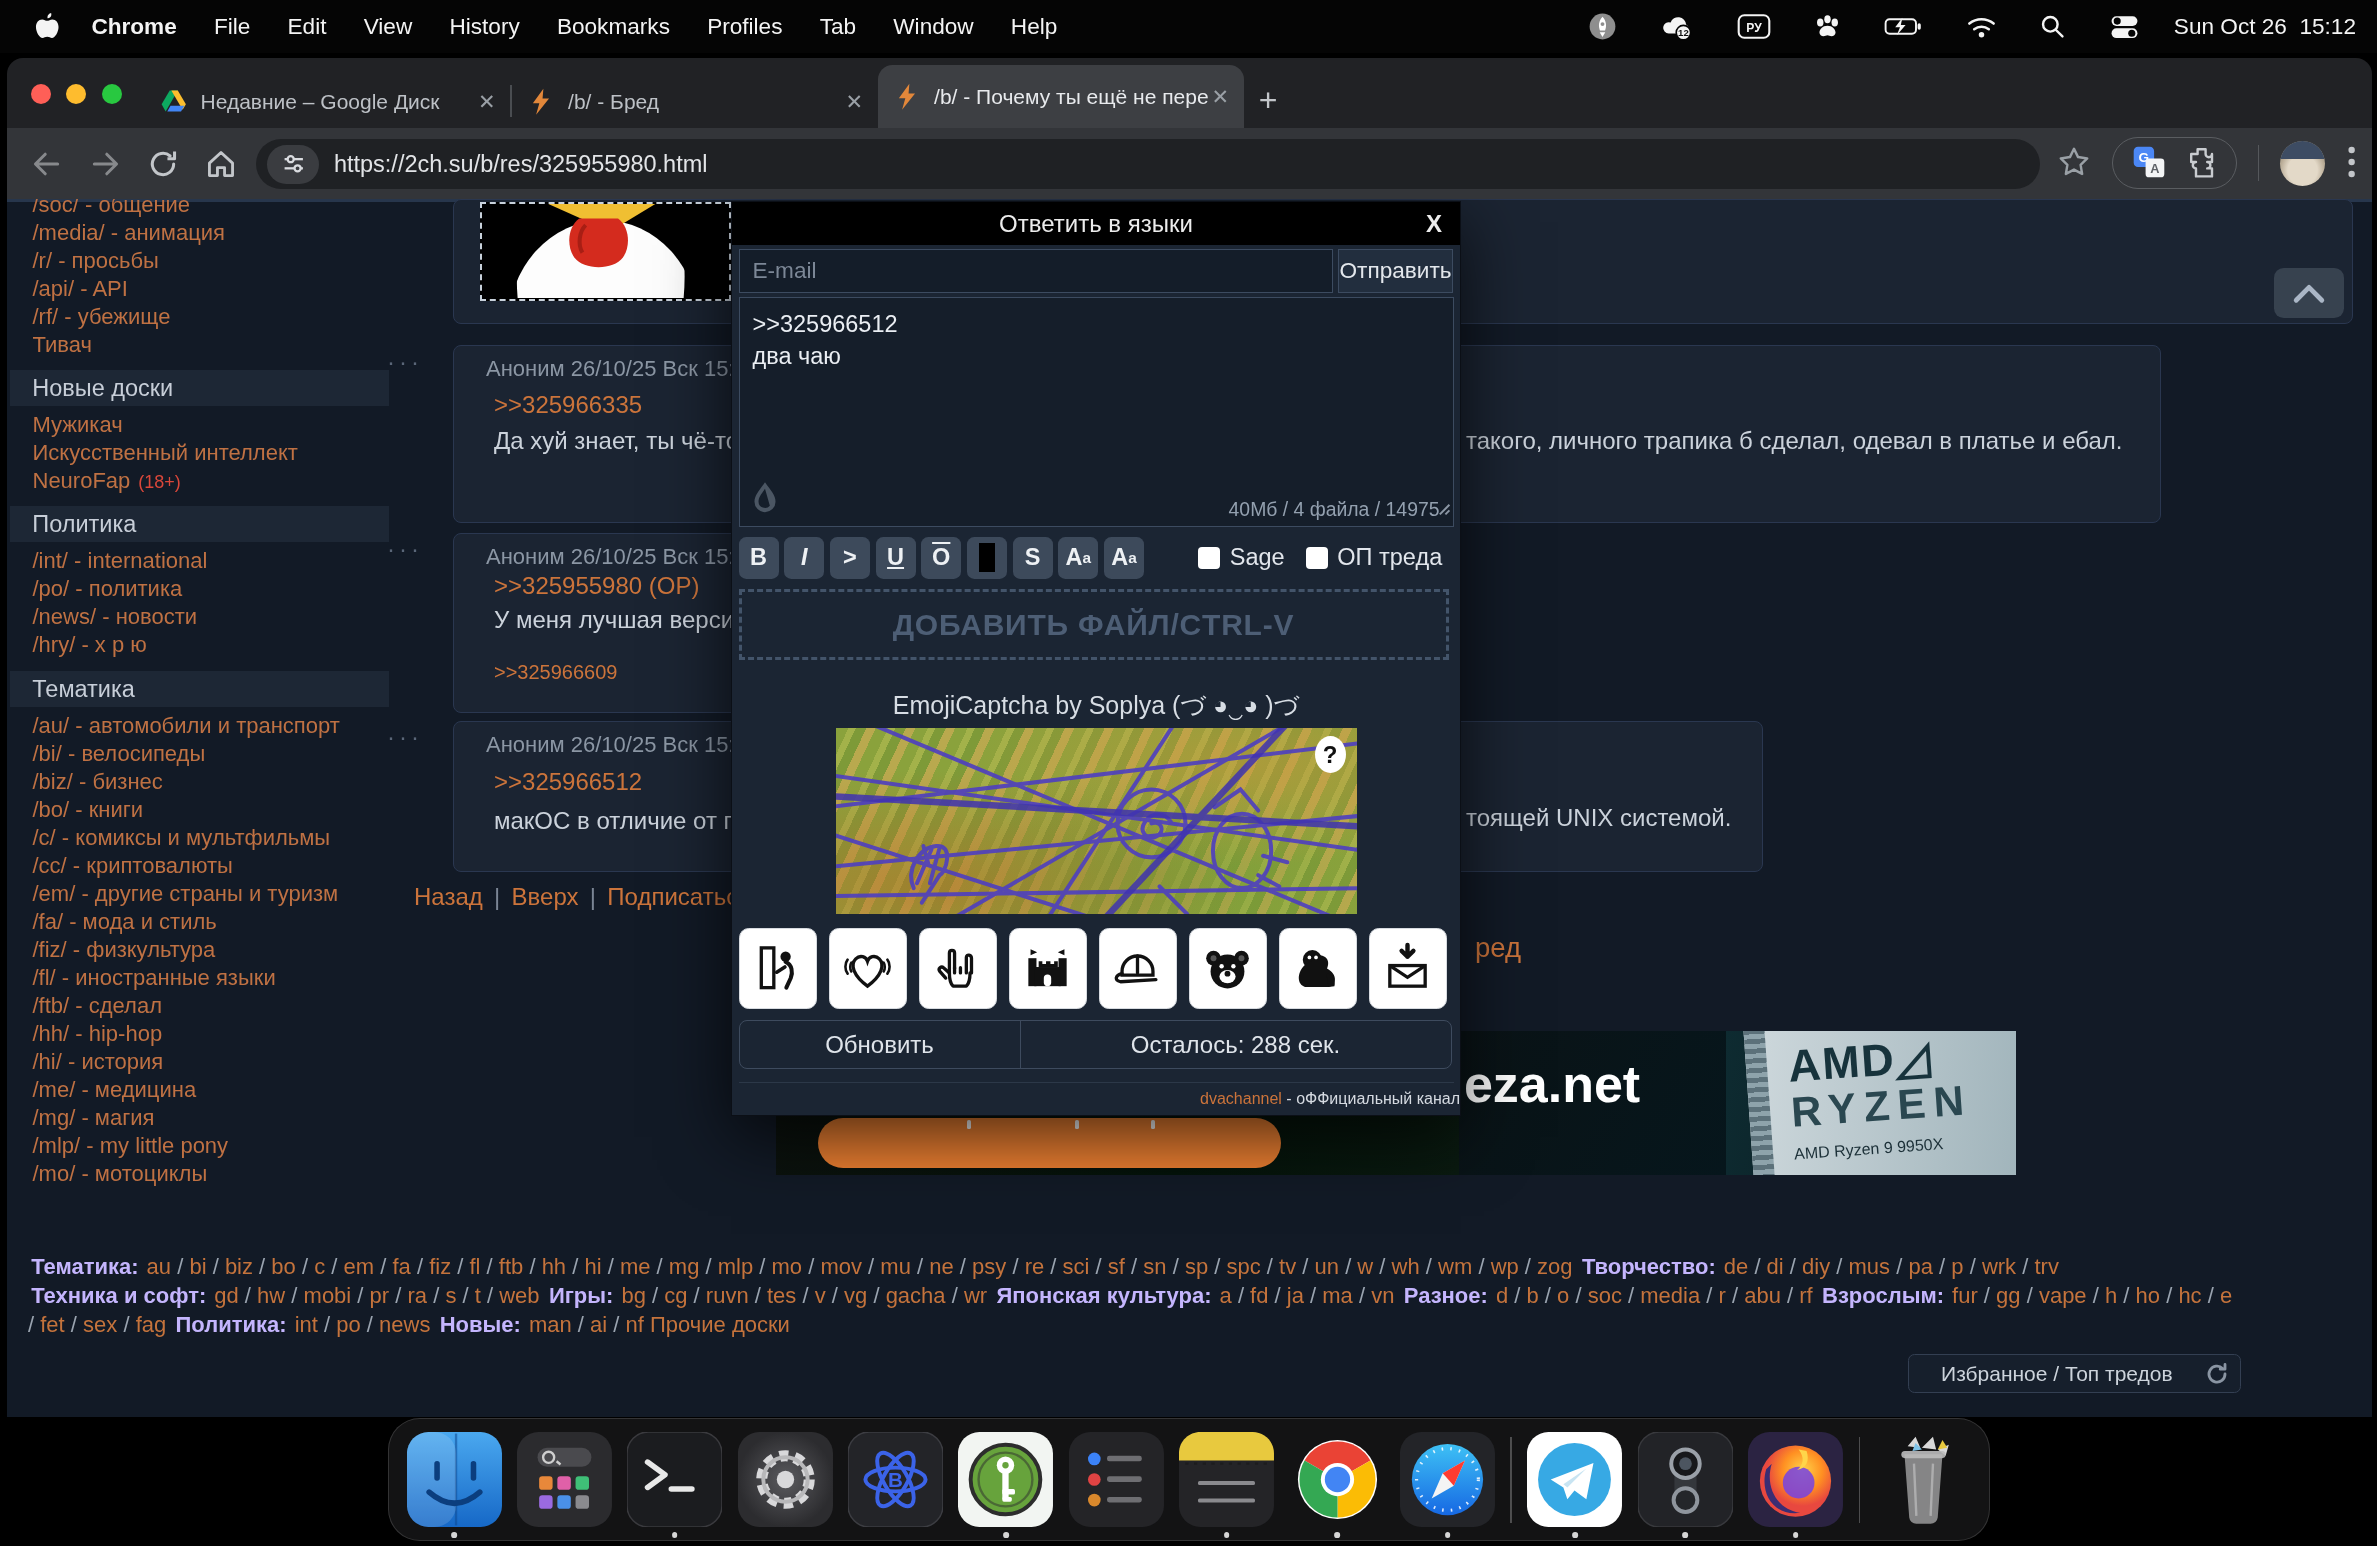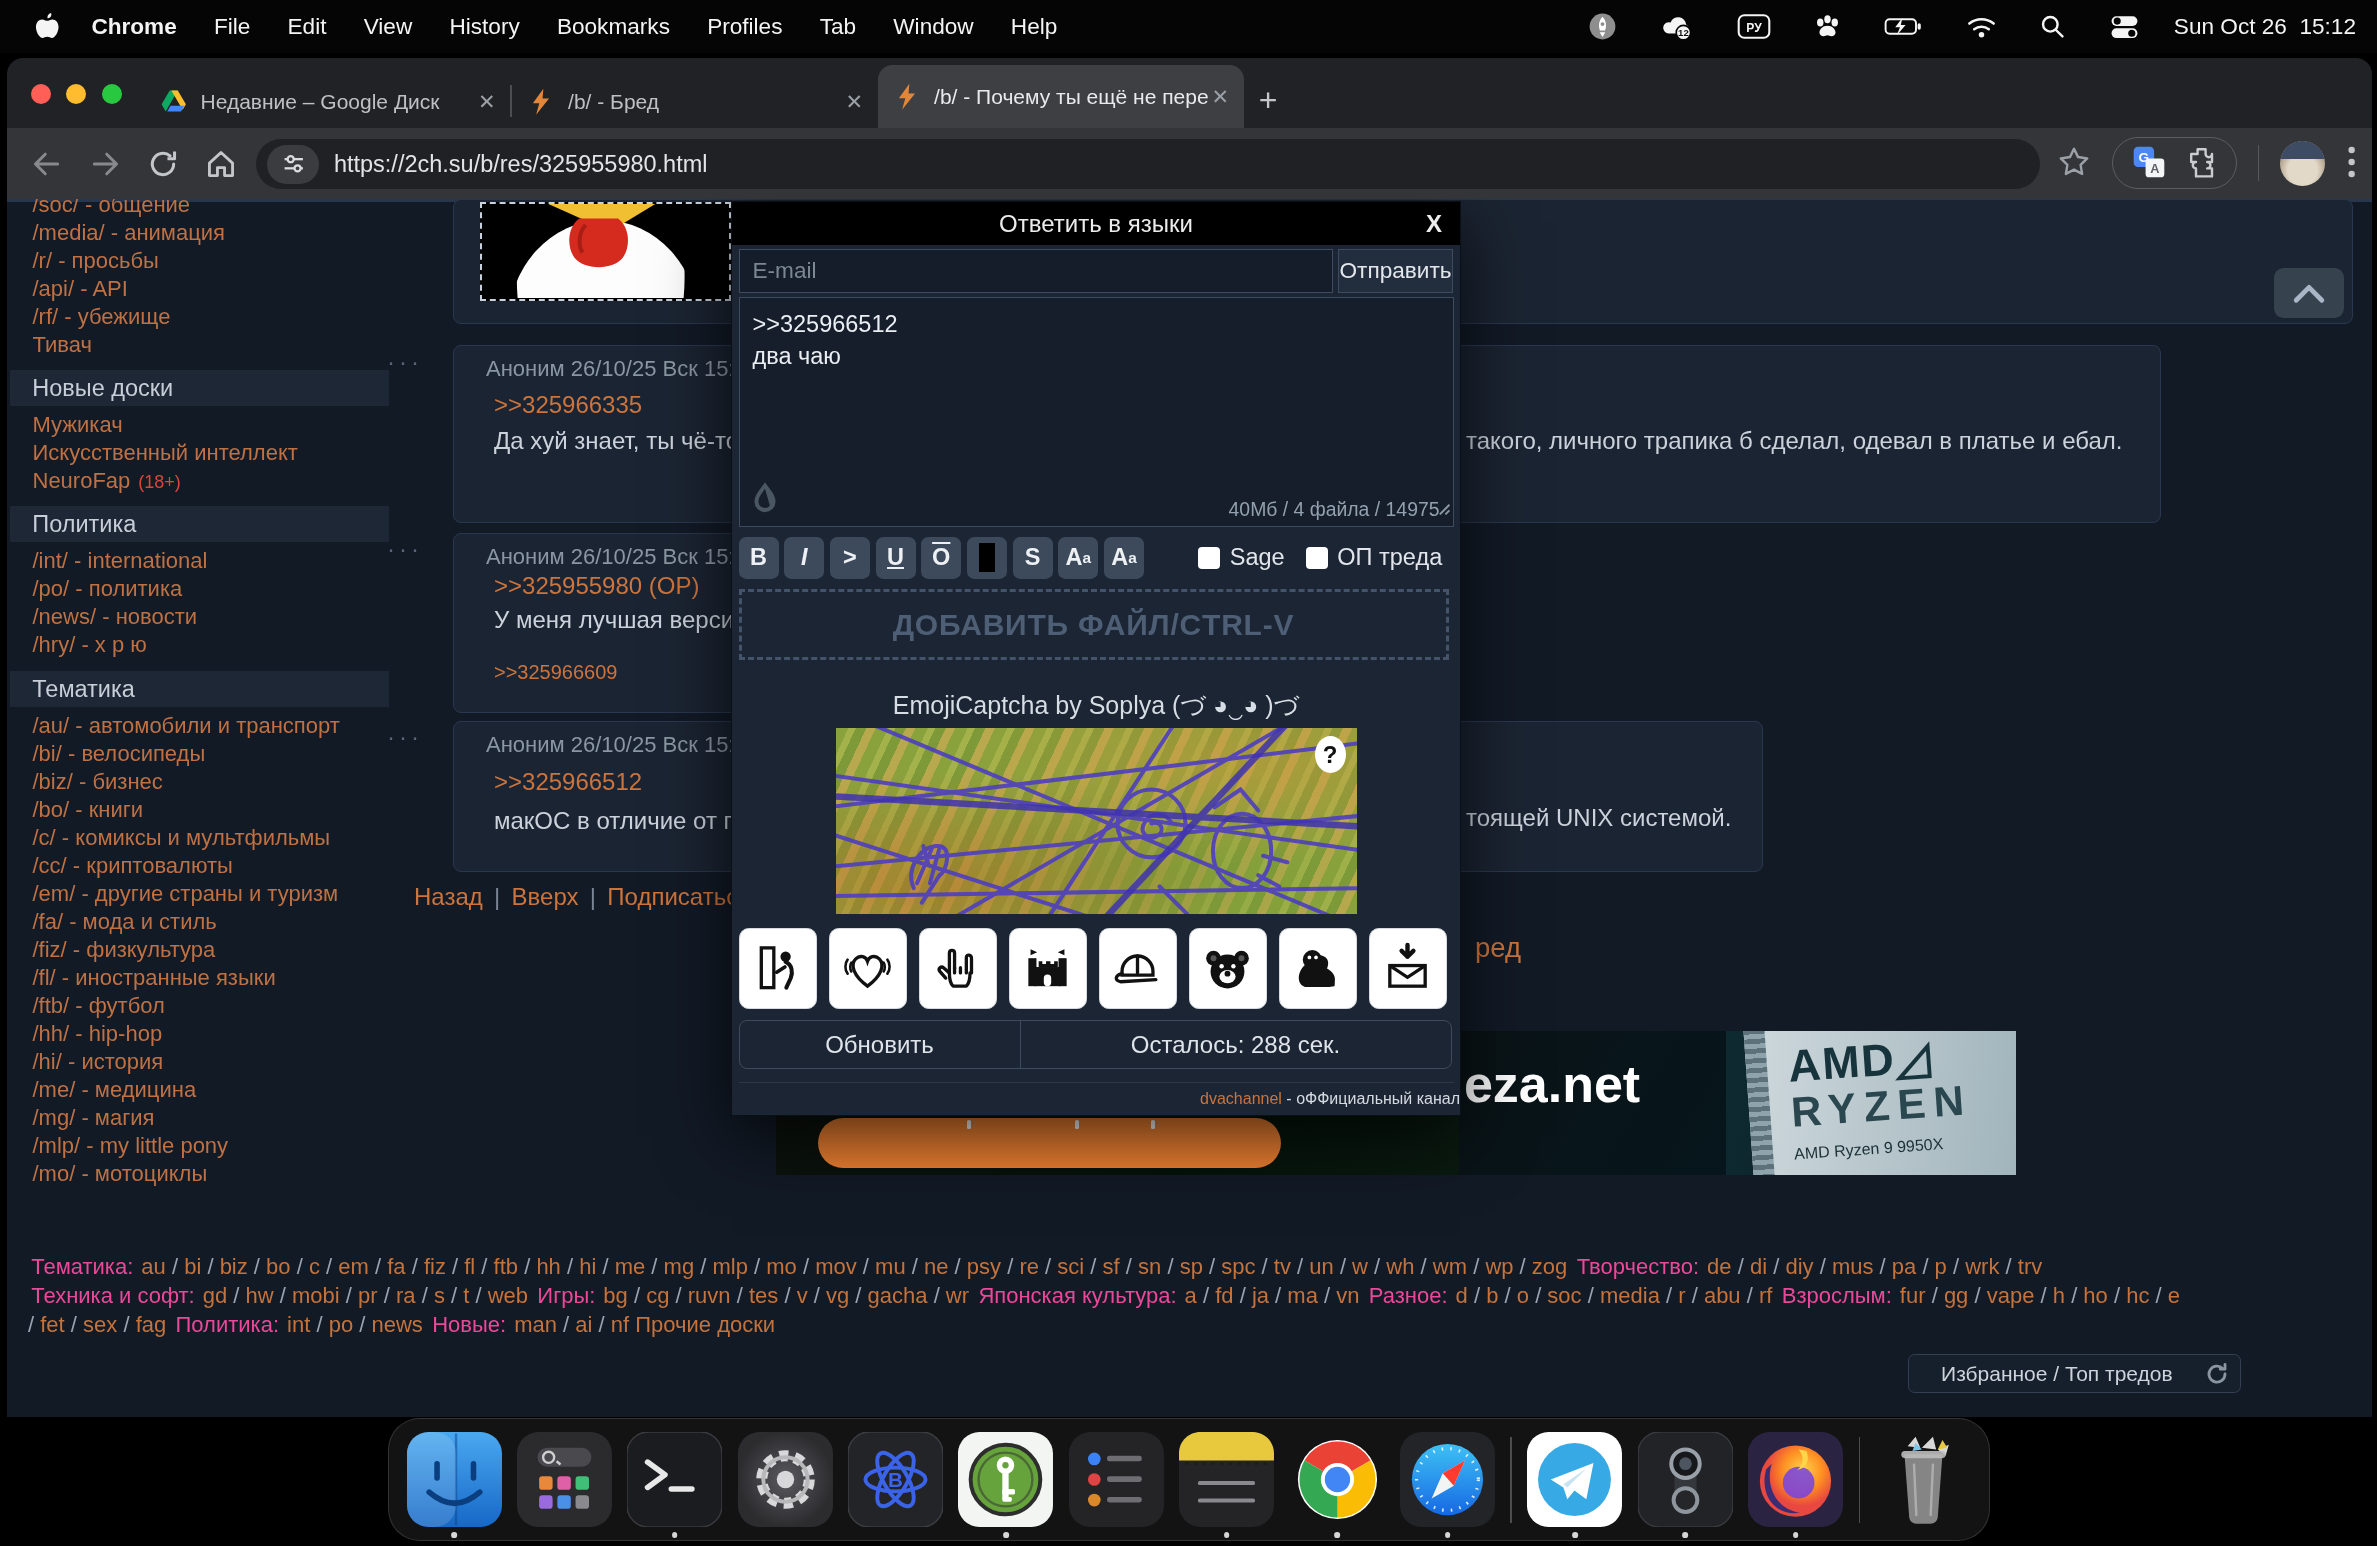--- a/index.html
+++ b/index.html
@@ -138,21 +138,21 @@
   .amd-cap{font-size:16px;color:#1c3038;margin-top:11.3px;}
   .amd-fins{position:absolute;left:0;top:0;width:21px;height:100%;
             background:repeating-linear-gradient(0deg,#5c717a 0 4.9px,#8ea3ab 4.9px 9.7px);}
 
   
   .favbox{position:absolute;left:1908px;top:1354px;width:333px;height:39px;background:#161f2c;border:0.8px solid #333f52;
           border-radius:6.5px;z-index:3;display:flex;align-items:center;box-sizing:border-box;}
   .fav-label{flex:1;text-align:center;font-size:21px;color:#ccd3db;white-space:nowrap;}
   .fav-ico{margin-right:11.3px;display:flex;}
   .bottomlinks{position:absolute;left:28px;top:1252px;width:2337px;z-index:2;font-size:22px;line-height:29px;}
-  .bl-label{color:#ec4899;font-weight:400;margin:0 8px 0 3.2px;}
+  .bl-label{color:#c4b5fd;font-weight:700;margin:0 8px 0 3.2px;}
   .bl-link{color:#c4733c;}
   .bl-sep{color:#9aa4b0;}
 
   
   .dock{position:absolute;left:50%;transform:translateX(-50%);top:1418px;height:121px;z-index:20;
         background:rgba(26,26,28,.72);border:0.8px solid rgba(255,255,255,.14);border-radius:32px;
         display:flex;align-items:center;gap:15.4px;padding:0 18px;}
   .dock-app{width:95px;height:95px;position:relative;}
   .dock-app svg{width:95px;height:95px;display:block;}
   .dock-div{width:1.6px;height:86px;background:rgba(255,255,255,.25);}
@@ -186,21 +186,21 @@
       <div class="sb-link">/au/ - автомобили и транспорт</div>
       <div class="sb-link">/bi/ - велосипеды</div>
       <div class="sb-link">/biz/ - бизнес</div>
       <div class="sb-link">/bo/ - книги</div>
       <div class="sb-link">/c/ - комиксы и мультфильмы</div>
       <div class="sb-link">/cc/ - криптовалюты</div>
       <div class="sb-link">/em/ - другие страны и туризм</div>
       <div class="sb-link">/fa/ - мода и стиль</div>
       <div class="sb-link">/fiz/ - физкультура</div>
       <div class="sb-link">/fl/ - иностранные языки</div>
-      <div class="sb-link">/ftb/ - футбол</div>
+      <div class="sb-link">/ftb/ - сделал</div>
       <div class="sb-link">/hh/ - hip-hop</div>
       <div class="sb-link">/hi/ - история</div>
       <div class="sb-link">/me/ - медицина</div>
       <div class="sb-link">/mg/ - магия</div>
       <div class="sb-link">/mlp/ - my little pony</div>
       <div class="sb-link">/mo/ - мотоциклы</div>
     </div>
 
   <div class="card" style="left:453px;top:199px;width:1900px;height:125px;"></div>
   <div class="tux-box">

